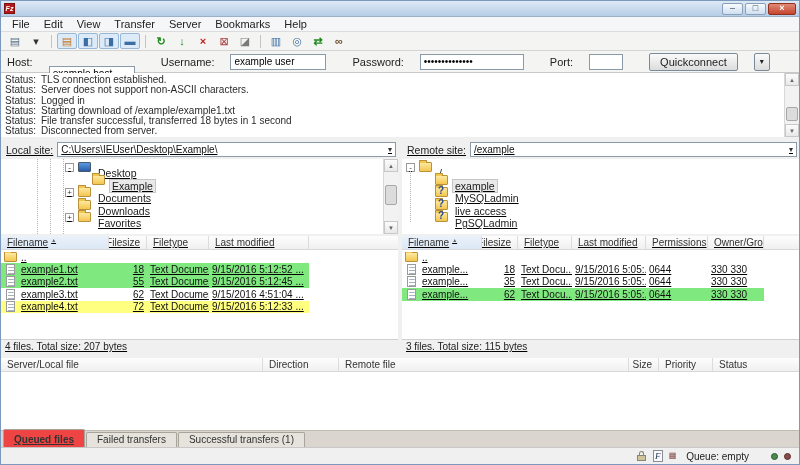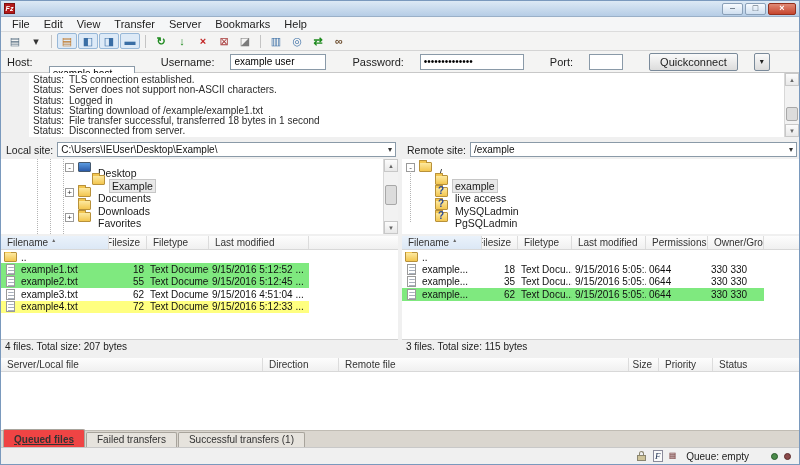--- a/index.html
+++ b/index.html
@@ -46,37 +46,37 @@
   
   .quickconnect { height:22px; flex:none; background:#f4f4f3; border-bottom:1px solid #c8c8c8; display:flex; align-items:center; padding:0 6px; gap:16px; font-size:11px; color:#222; }
   .quickconnect label { flex:none; }
   .quickconnect label.g { margin-left:10px; }
   .qinput { height:16px; border:1px solid #8a9aa8; font-size:10px; padding:0 3px; font-family:"Liberation Sans",sans-serif; }
   .qc-host { width:86px;margin-top:24px; } .qc-user { width:96px; } .qc-pass { width:104px; letter-spacing:0; } .qc-port { width:34px; }
   .qbtn { margin-left:10px; height:18px; padding:0 10px; font-size:11px; border:1px solid #7a8a9a; border-radius:2px; background:linear-gradient(#fafafa,#dcdcdc); color:#222; }
   .qdrop { height:18px; width:16px; border:1px solid #7a8a9a; border-radius:2px; background:linear-gradient(#fafafa,#dcdcdc); font-size:8px; display:flex; align-items:center; justify-content:center; }
 
   
-  .log { height:64px; flex:none; background:#fff; position:relative; padding:2px 18px 0 4px; overflow:hidden;margin-left:28px; }
+  .log { height:64px; flex:none; background:#fff; position:relative; padding:2px 18px 0 4px; overflow:hidden; }
   .logline { display:flex; font-size:10px; line-height:10.3px; color:#2b2b2b; }
   .ltype { width:36px; flex:none; }
   .lmsg { flex:1; }
 
   
   .vscroll { position:absolute; right:0; top:0; bottom:0; width:15px; background:#f2f2f2; border-left:1px solid #d8d8d8; }
   .sarrow { height:13px; border:1px solid #c8c8c8; background:linear-gradient(#fcfcfc,#e8e8e8); color:#666; font-size:6px; display:flex; align-items:center; justify-content:center; }
   .sarrow.up { position:absolute; top:0; left:0; right:0; }
   .sarrow.down { position:absolute; bottom:0; left:0; right:0; }
   .sthumb { position:absolute; left:1px; right:1px; border:1px solid #a8a8a8; background:#dcdcdc; border-radius:2px; }
 
   .hsplit1 { height:3px; flex:none; background:#f0f0f0; }
 
   
   .panes { height:214px; flex:none; display:flex; }
-  .pane { width:397px; flex:none; display:flex; flex-direction:column; }
+  .pane { width:397px; flex:none; display:flex; flex-direction:column;text-decoration:underline; }
   .vdiv { width:4px; flex:none; background:#f0f0f0; }
 
   .sitebar { height:19px; flex:none; background:#f0f0f0; display:flex; align-items:center; padding:1px 2px; gap:4px; font-size:10.5px; color:#222; }
   .sitebar .slabel { flex:none; padding-left:3px; }
   .scombo { flex:1; height:15px; background:#fff; border:1px solid #8a9aa8; display:flex; align-items:center; font-size:10px; padding:0 3px; color:#111; }
   .scombo .sval { flex:1; white-space:nowrap; overflow:hidden; }
   .scombo .sdrop { flex:none; font-size:8px; color:#333; }
 
   .treebox { height:75px; flex:none; background:#fff; position:relative; overflow:hidden; padding-top:2px; }
   .guide { position:absolute; top:0; bottom:0; border-left:1px dotted #b4b4b4; }
@@ -454,28 +454,28 @@
               <span class="tind" style="width: 20px;"></span>
               <span class="texp"></span>
               <span class="ticon ic-folder"></span>
               <span class="tlab seltrue">example</span>
             </div>
 
             <div class="trow">
               <span class="tind" style="width: 20px;"></span>
               <span class="texp"></span>
               <span class="ticon ic-folder-q"></span>
-              <span class="tlab">live access</span>
+              <span class="tlab">MySQLadmin</span>
             </div>
 
             <div class="trow">
               <span class="tind" style="width: 20px;"></span>
               <span class="texp"></span>
               <span class="ticon ic-folder-q"></span>
-              <span class="tlab">MySQLadmin</span>
+              <span class="tlab">live access</span>
             </div>
 
             <div class="trow">
               <span class="tind" style="width: 20px;"></span>
               <span class="texp"></span>
               <span class="ticon ic-folder-q"></span>
               <span class="tlab">PgSQLadmin</span>
             </div>
           </div>
       </div>

